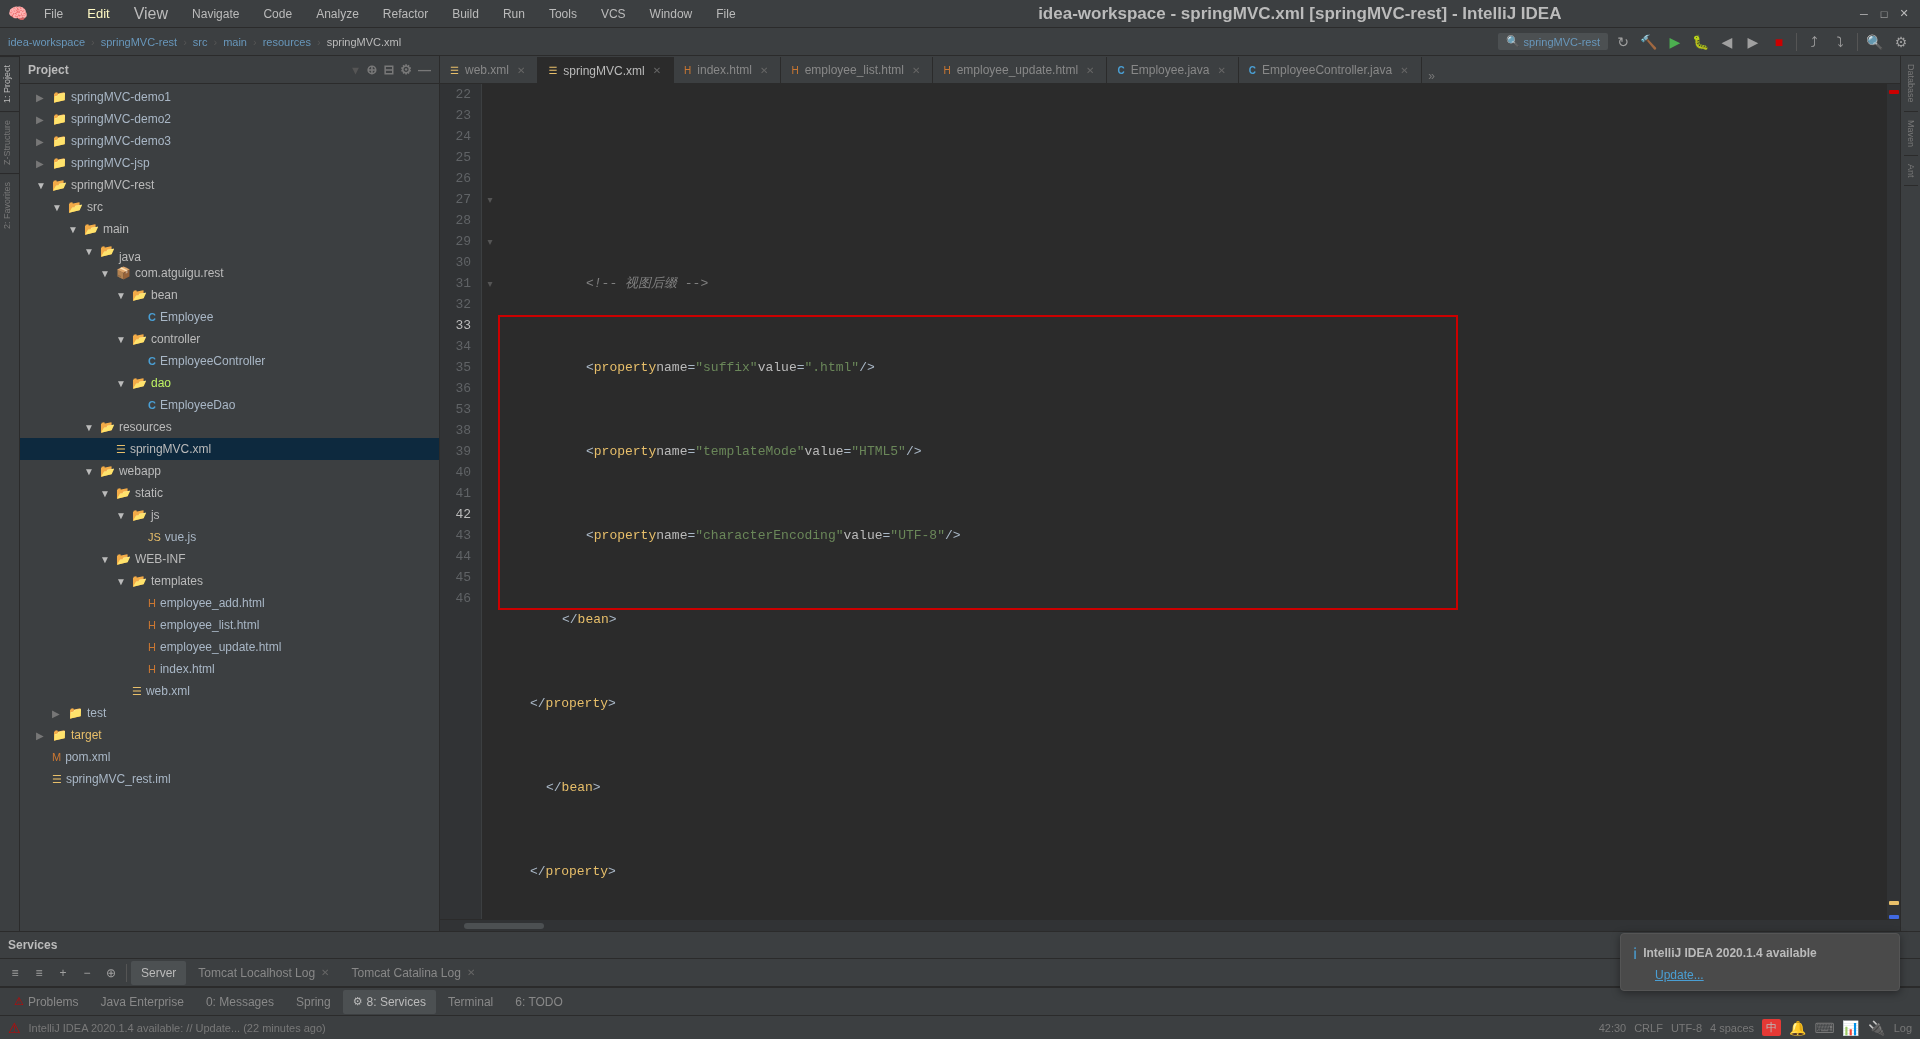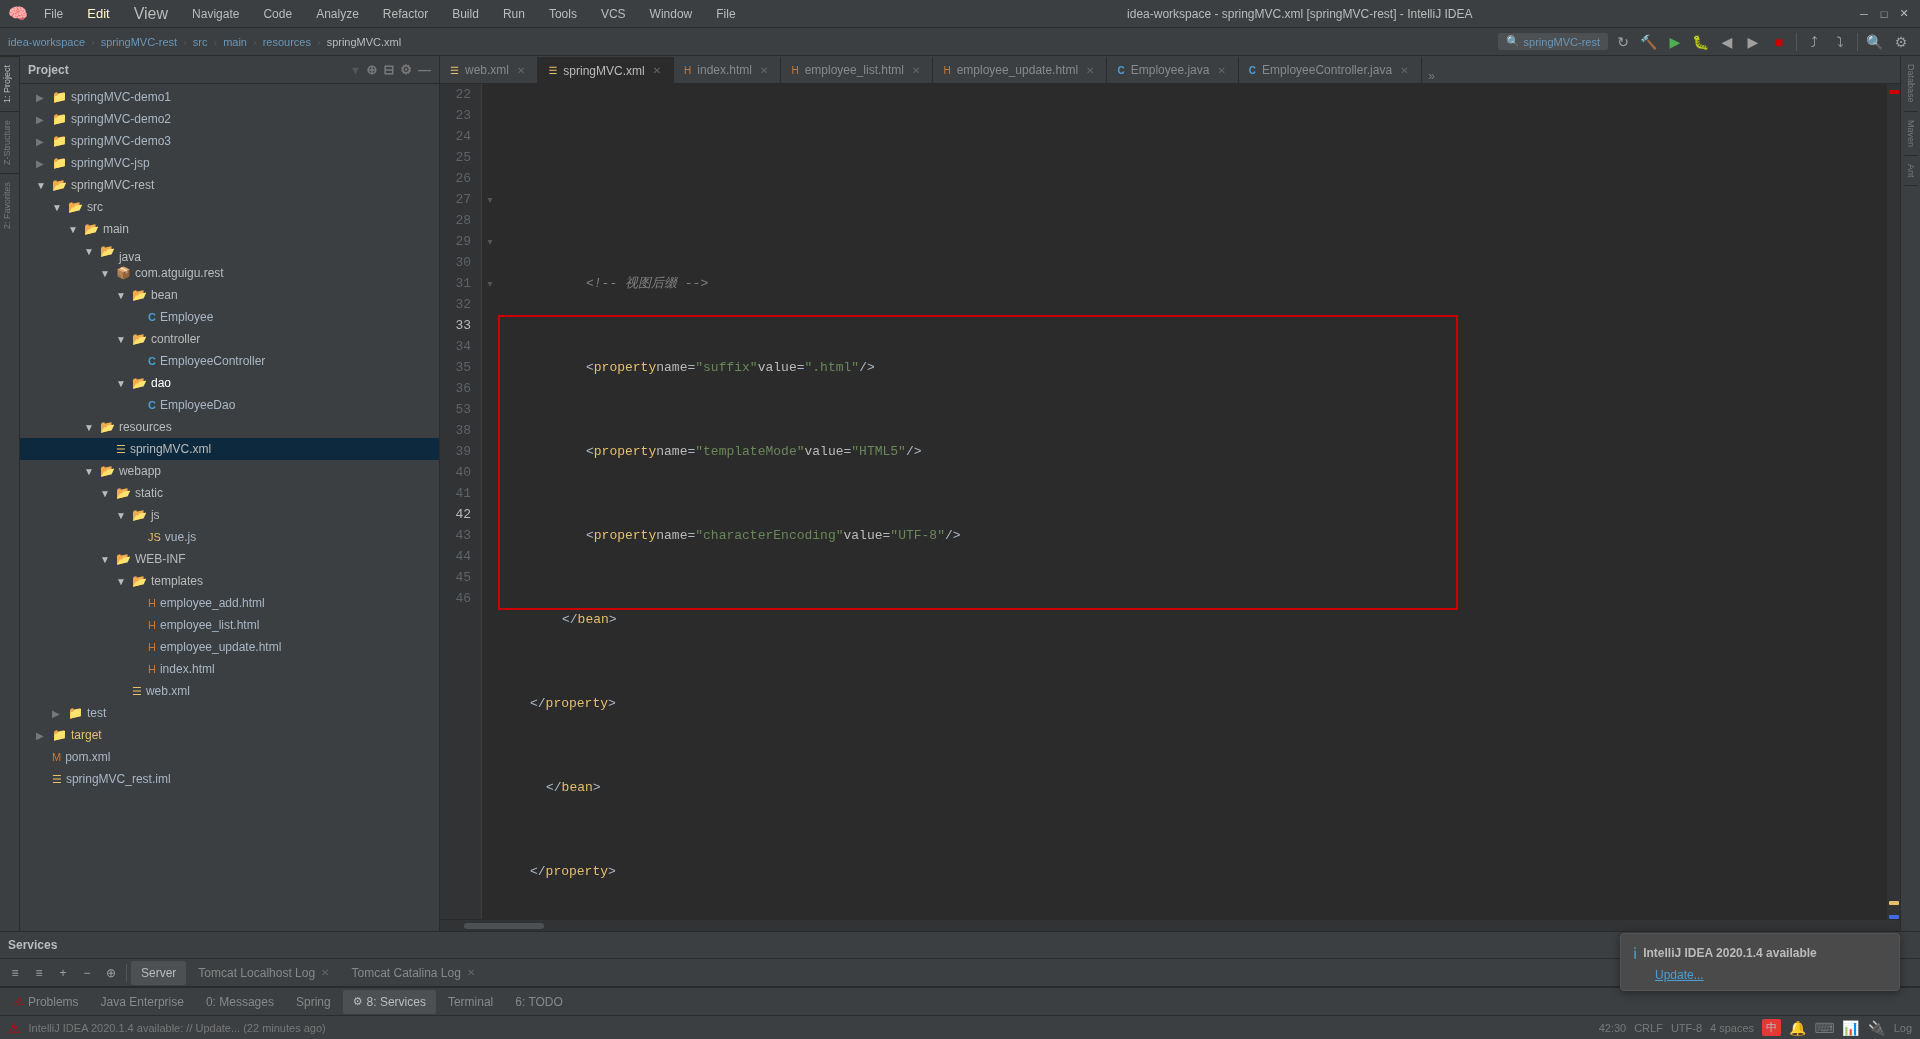--- a/index.html
+++ b/index.html
@@ -12,22 +12,23 @@
       display: flex;
       align-items: center;
       padding: 0 8px;
       border-bottom: 1px solid #2b2b2b;
       color: #bbbbbb;
       font-size: 12px;
     }
     #titlebar .title-center {
       flex: 1;
       text-align: center;
-      font-size: 12px;
+      font-size: 17px;
       color: #bbbbbb;
+      font-weight: bold;
     }
     #titlebar .win-controls {
       display: flex;
       gap: 4px;
     }
     #titlebar .win-btn {
       width: 16px;
       height: 16px;
       display: flex;
       align-items: center;
@@ -501,21 +502,21 @@
 
         <div class="tree-item tree-indent-7">
           <span class="arrow" style="opacity:0;">▶</span>
           <span style="color:#4a9fd4;font-weight:bold;font-size:11px;">C</span>
           <span>EmployeeController</span>
         </div>
 
         <div class="tree-item tree-indent-6">
           <span class="arrow" style="color:#bbbbbb;">▼</span>
           <span class="folder-icon open">📂</span>
-          <span style="color:#ffffff;">dao</span>
+          <span style="color:#bef264;">dao</span>
         </div>
 
         <div class="tree-item tree-indent-7">
           <span class="arrow" style="opacity:0;">▶</span>
           <span style="color:#4a9fd4;font-weight:bold;font-size:11px;">C</span>
           <span>EmployeeDao</span>
         </div>
 
         <div class="tree-item tree-indent-4">
           <span class="arrow" style="color:#bbbbbb;">▼</span>

